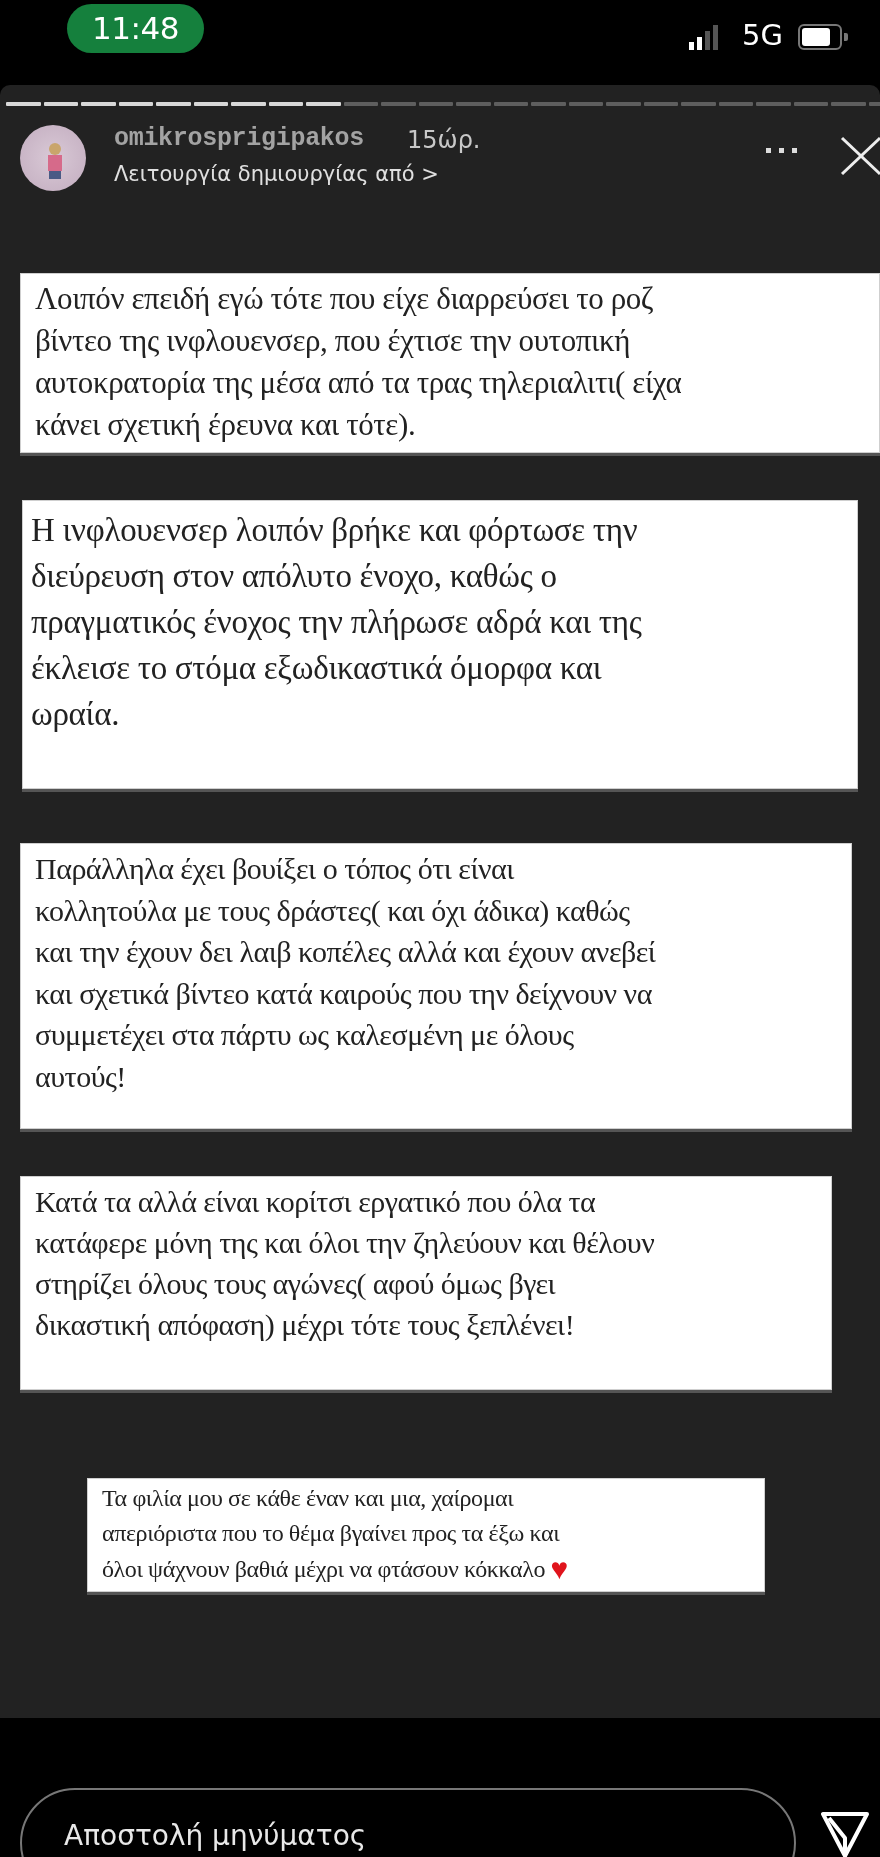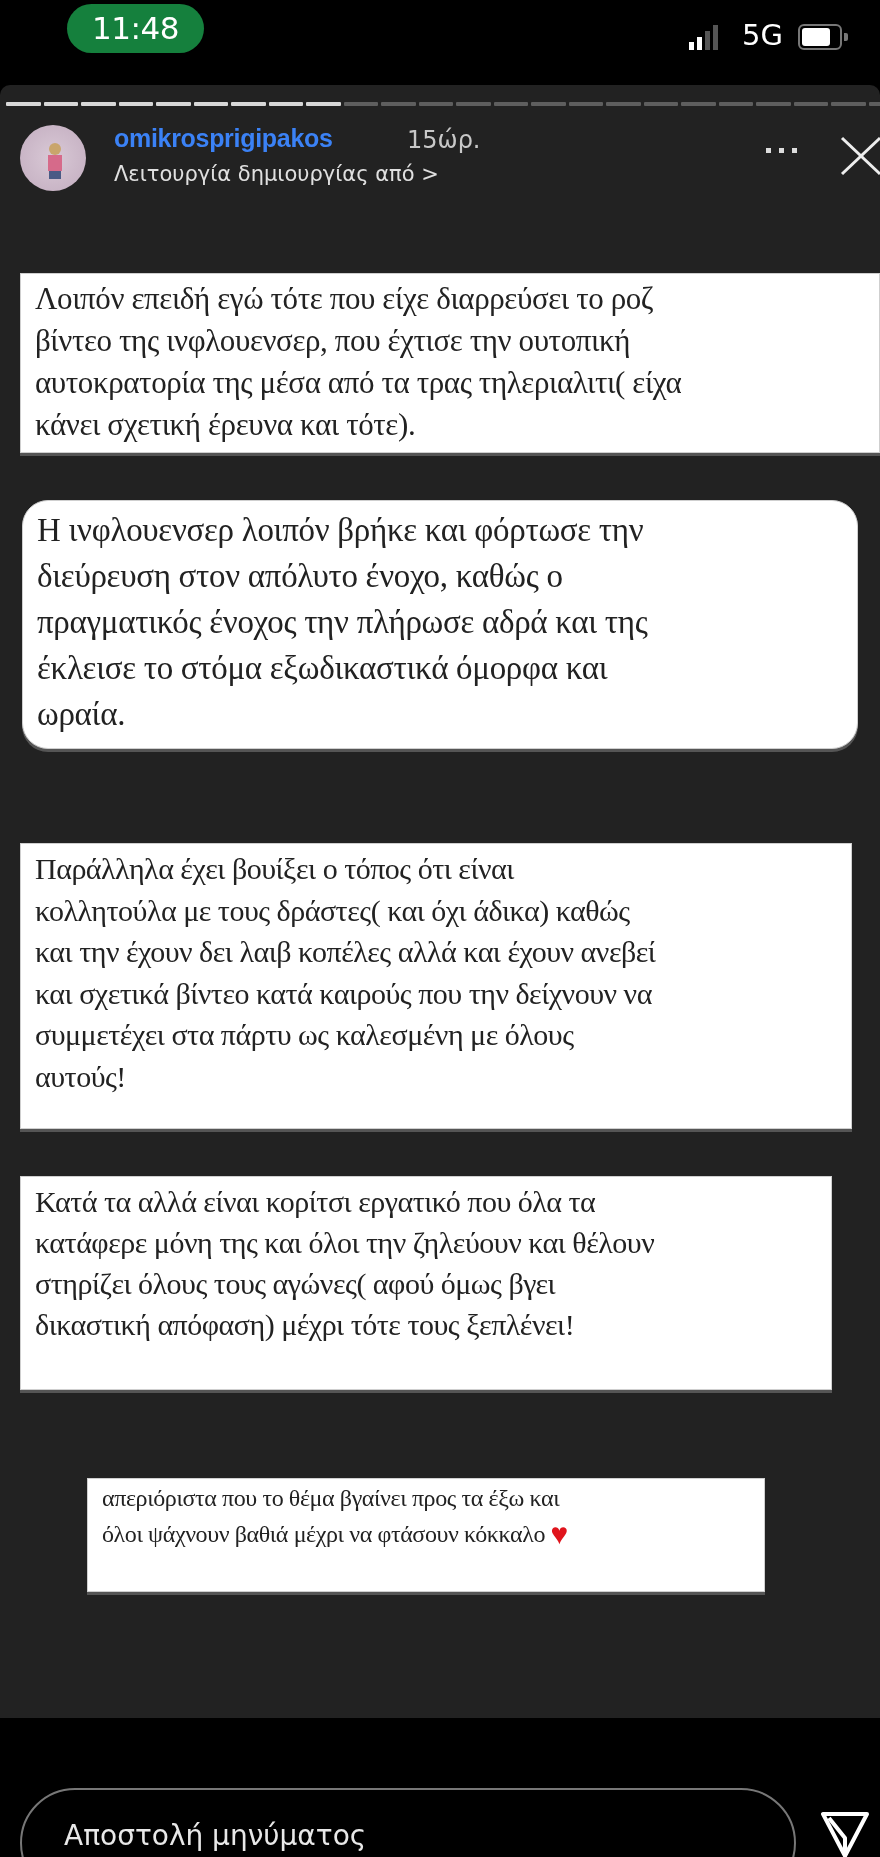--- a/index.html
+++ b/index.html
@@ -28,34 +28,34 @@
 
   .avatar {
     position: absolute; left: 20px; top: 125px; width: 66px; height: 66px; border-radius: 50%;
     background: radial-gradient(circle at 50% 50%, #d9c9d6 0%, #c9b5c6 70%, #b8a3b4 100%);
     overflow: hidden;
   }
   .avatar .fig-head { position: absolute; left: 29px; top: 18px; width: 12px; height: 12px; border-radius: 50%; background: #c9a56b; }
   .avatar .fig-body { position: absolute; left: 28px; top: 30px; width: 14px; height: 16px; background: #d66a8a; }
   .avatar .fig-legs { position: absolute; left: 29px; top: 46px; width: 12px; height: 8px; background: #4a5a85; }
 
-  .username { position: absolute; left: 114px; top: 124px; font-size: 25px; font-weight: bold; color: #3b82f6; font-family: Liberation Sans, sans-serif; letter-spacing: -0.3px; }
+  .username { position: absolute; left: 114px; top: 124px; font-size: 25px; font-weight: bold; color: #a3a3a3; font-family: Liberation Mono, monospace; letter-spacing: -0.3px; }
   .time-ago { position: absolute; left: 399px; top: 126px; font-size: 24px; color: #c8c8c8; font-family: "DejaVu Sans", sans-serif; margin-left: 8px; }
   .subtitle { position: absolute; left: 114px; top: 162px; font-size: 21px; color: #e0e0e0; font-family: "DejaVu Sans", sans-serif; }
   .more-btn { position: absolute; left: 762px; top: 138px; width: 40px; height: 30px; color: #ddd; font-size: 28px; line-height: 20px; text-align: center; letter-spacing: 2px; }
   .close-btn { position: absolute; left: 840px; top: 130px; width: 40px; height: 50px; }
 
   .text-box {
     position: absolute; background: #ffffff; color: #222;
     border: 1px solid #cfcfcf; box-shadow: 0 3px 0 #555;
     font-family: Liberation Serif, serif; box-sizing: border-box;
   }
   .text-box p { margin: 0; }
   #box1 { left: 20px; top: 273px; width: 860px; height: 180px; padding: 4px 14px; font-size: 31px; line-height: 42px; letter-spacing: -0.4px; }
-  #box2 { left: 22px; top: 500px; width: 836px; height: 249px; padding: 6px 14px; font-size: 33px; line-height: 46px; letter-spacing: -0.3px; border-radius: 26px; }
+  #box2 { left: 22px; top: 500px; width: 836px; height: 289px; padding: 6px 8px; font-size: 33px; line-height: 46px; letter-spacing: -0.3px; }
   #box3 { left: 20px; top: 843px; width: 832px; height: 286px; padding: 4px 14px; font-size: 30px; line-height: 41.5px; letter-spacing: -0.5px; }
   #box4 { left: 20px; top: 1176px; width: 812px; height: 214px; padding: 4px 14px; font-size: 30px; line-height: 41px; letter-spacing: -0.5px; }
   #box5 { left: 87px; top: 1478px; width: 678px; height: 114px; padding: 2px 14px; font-size: 24px; line-height: 35px; letter-spacing: -0.4px; }
   .heart { color: #e0141c; font-size: 30px; vertical-align: -2px; }
 
   .reply-bar { position: absolute; left: 20px; top: 1788px; width: 776px; height: 110px; border: 2px solid #777; border-radius: 55px; box-sizing: border-box; }
   .reply-placeholder { position: absolute; left: 64px; top: 1819px; font-size: 28px; color: #e8e8e8; font-family: "DejaVu Sans", sans-serif; }
   .send-btn { position: absolute; left: 820px; top: 1810px; width: 50px; height: 47px; }
 </style>
 </head>
@@ -153,20 +153,21 @@
 </div>
 
 <div class="text-box" id="box4">
   <p>Κατά τα αλλά είναι κορίτσι εργατικό που όλα τα</p>
   <p>κατάφερε μόνη της και όλοι την ζηλεύουν και θέλουν</p>
   <p>στηρίζει όλους τους αγώνες( αφού όμως βγει</p>
   <p>δικαστική απόφαση) μέχρι τότε τους ξεπλένει!</p>
 </div>
 
 <div class="text-box" id="box5">
+  <p>Τα φιλία μου σε κάθε έναν και μια, χαίρομαι</p>
   <p>απεριόριστα που το θέμα βγαίνει προς τα έξω και</p>
   <p><span>όλοι ψάχνουν βαθιά μέχρι να φτάσουν κόκκαλο</span> <span class="heart">♥</span></p>
 </div>
 
 <div class="reply-bar"></div>
 <div class="reply-placeholder">Αποστολή μηνύματος</div>
 <div class="send-btn">
   <svg width="50" height="47" viewBox="0 0 50 47">
     <path d="M3 4 L47 4 L25 46 Z" fill="none" stroke="#fff" stroke-width="4" stroke-linejoin="round"></path>
     <path d="M9 8 L25 28 L25 46" fill="none" stroke="#fff" stroke-width="4" stroke-linejoin="round"></path>

